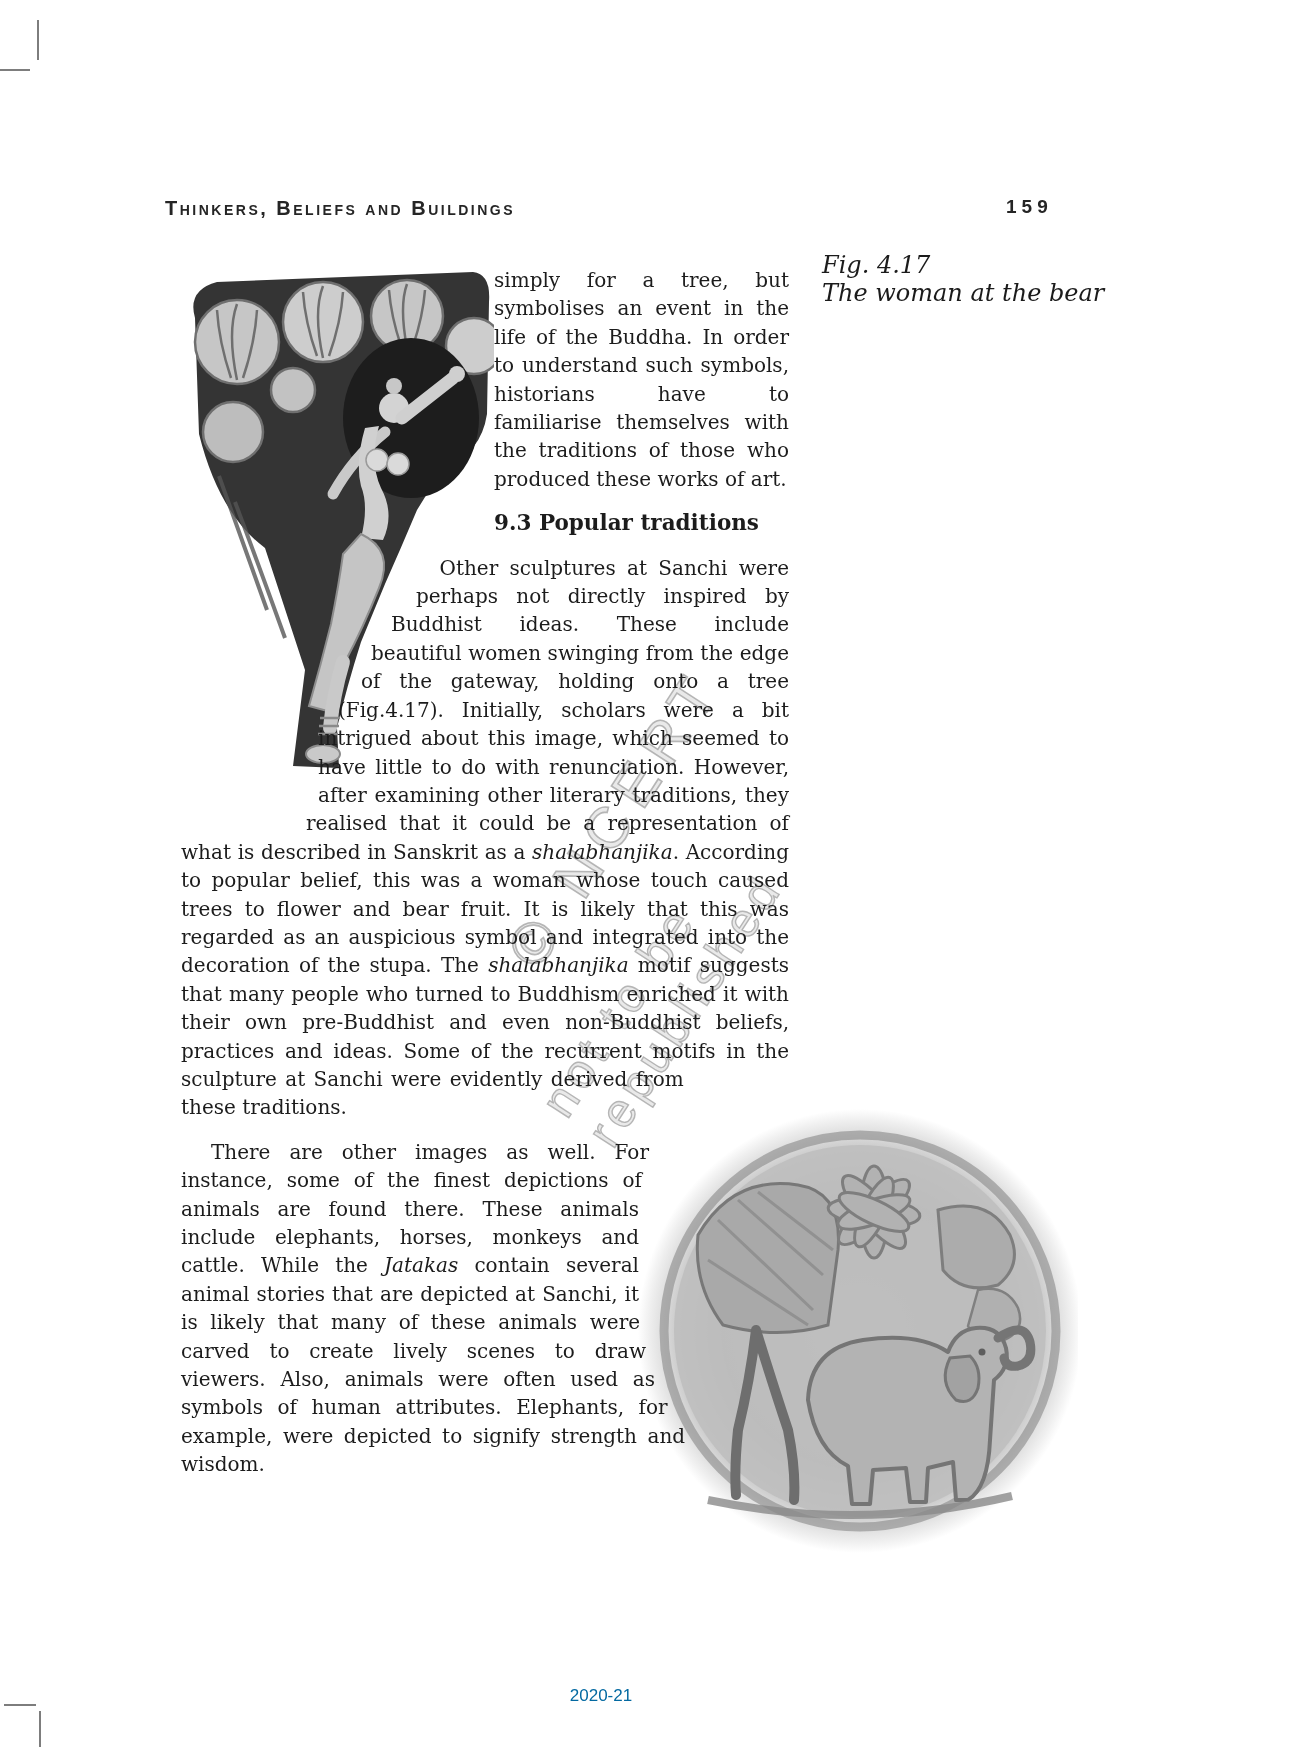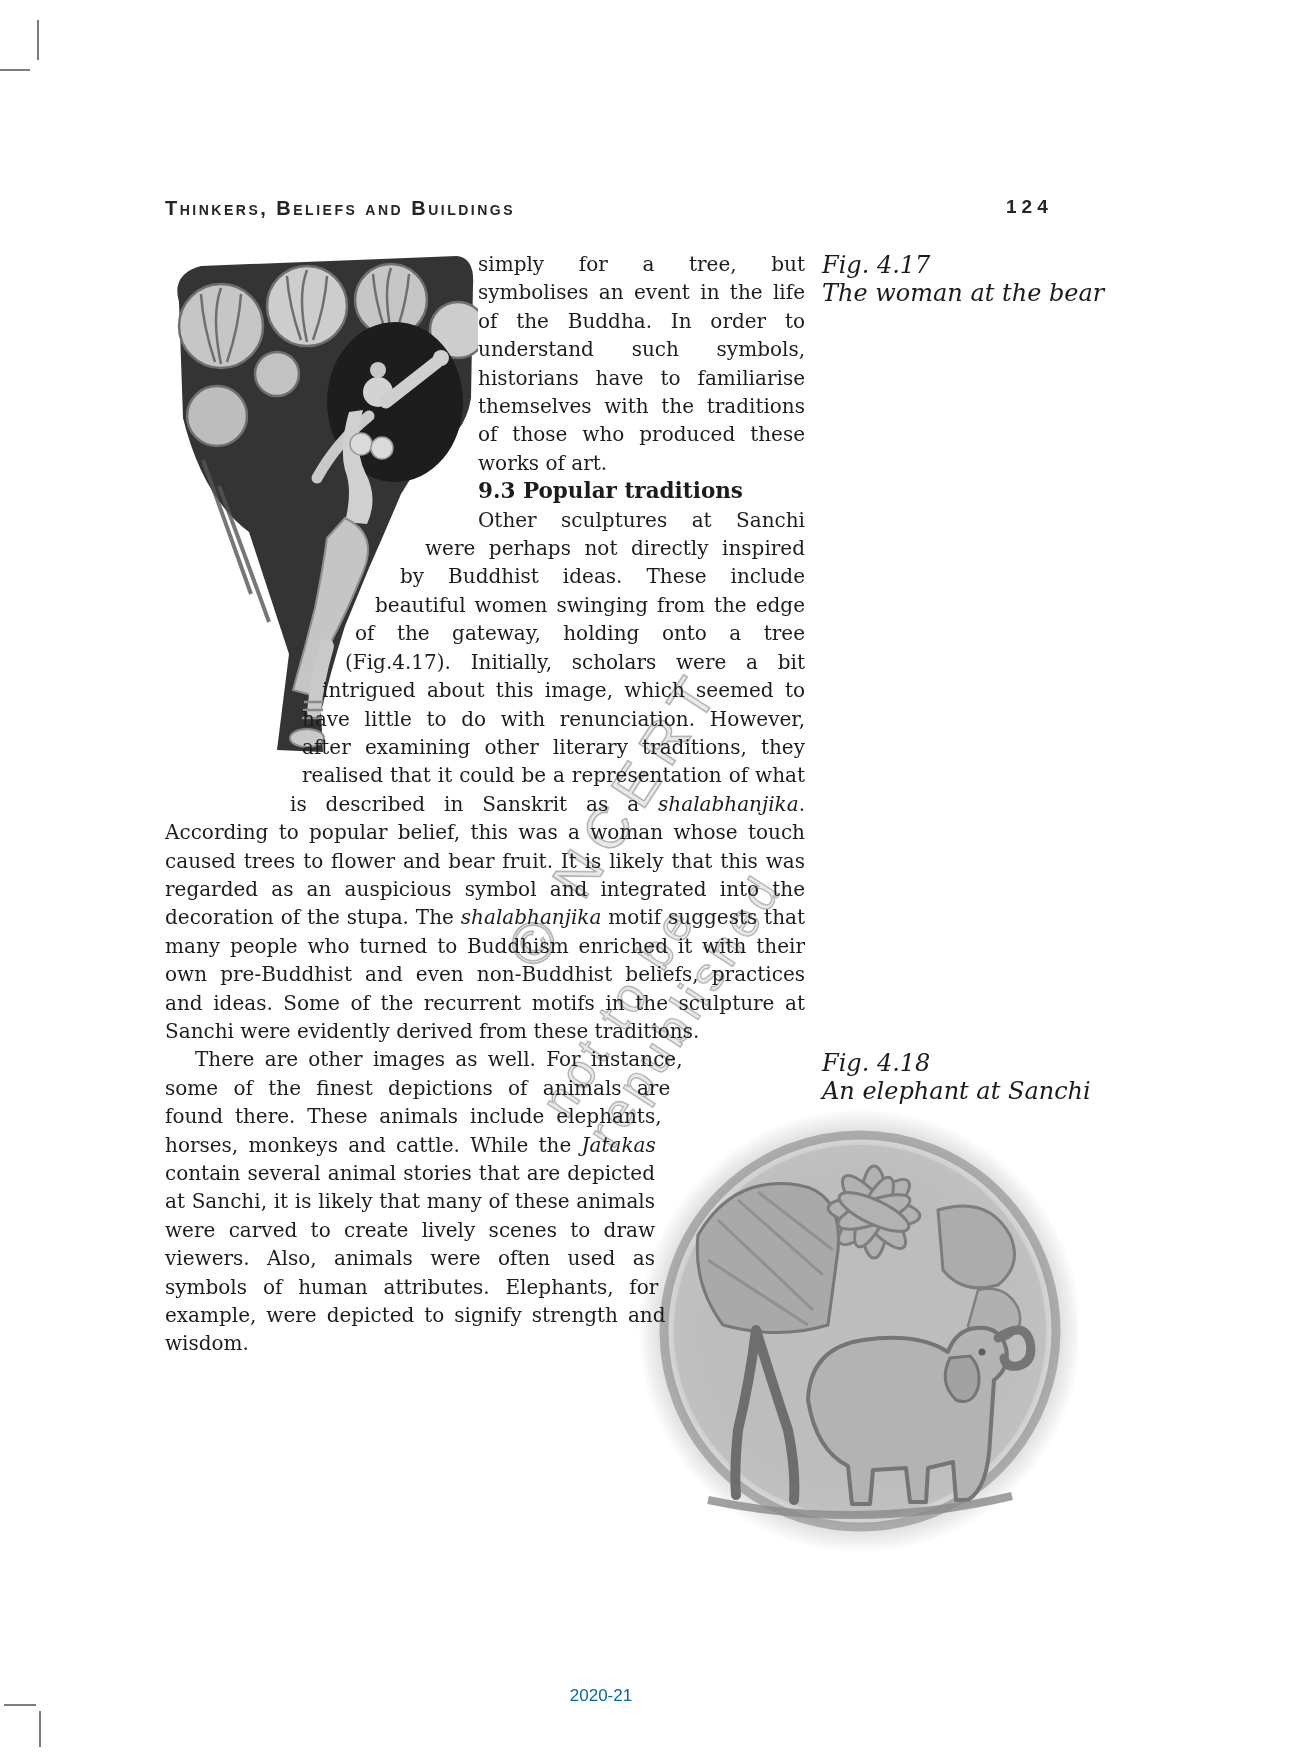--- a/index.html
+++ b/index.html
@@ -22,21 +22,21 @@
     transform:rotate(-57deg);display:flex;flex-direction:column;align-items:center;
     justify-content:center;gap:48px;z-index:0;pointer-events:none;}
   .watermark .wline1{font-family:"Liberation Sans", sans-serif;font-size:58px;
     letter-spacing:12px;color:rgba(190,190,190,0.34);-webkit-text-stroke:1.6px rgba(160,160,160,0.75);}
   .watermark .wline2{font-family:"Liberation Sans", sans-serif;font-size:48px;
     letter-spacing:6px;color:rgba(190,190,190,0.34);-webkit-text-stroke:1.4px rgba(160,160,160,0.75);}
 
   
   .textcol{position:absolute;left:165px;top:250px;width:640px;z-index:1;
     text-align:justify;font-size:20px;line-height:28.4px;}
-  .textcol p{margin:0;}
+  .textcol p{margin:16px;}
   .h2{font-size:21.5px;font-weight:700;margin:7px 0 5px 0;}
   p.pindent{text-indent:30px;}
 
   
   .float417{float:left;width:313px;height:560px;shape-margin:8px;
     shape-outside:polygon(0 0,305px 0,305px 255px,252px 255px,252px 283px,227px 283px,
       227px 315px,202px 315px,202px 345px,182px 345px,182px 373px,172px 373px,
       172px 402px,149px 402px,149px 430px,129px 430px,129px 516px,117px 516px,
       117px 544px,89px 544px,89px 560px,0 560px);}
   .float417 svg{display:block;}
@@ -66,34 +66,30 @@
   <div class="mark" style="left:37px;top:20px;width:2px;height:40px;"></div>
   <div class="mark" style="left:0;top:69px;width:30px;height:2px;"></div>
   <div class="mark" style="left:1275px;top:32px;width:2px;height:38px;"></div>
   <div class="mark" style="left:1284px;top:70px;width:28px;height:2px;"></div>
   <div class="mark" style="left:4px;top:1704px;width:32px;height:2px;"></div>
   <div class="mark" style="left:39px;top:1711px;width:2px;height:36px;"></div>
   <div class="mark" style="left:1272px;top:1711px;width:2px;height:36px;"></div>
   <div class="mark" style="left:1279px;top:1704px;width:30px;height:2px;"></div>
 
   <div class="running-head">Thinkers, Beliefs and Buildings</div>
-  <div class="page-number">124</div>
+  <div class="page-number">159</div>
 
   <div class="watermark">
     <div class="wline1">© NCERT</div>
     <div class="wline2">not to be republished</div>
   </div>
 
   <div class="caption cap417">
     <div>Fig. 4.17</div>
     <div>The woman at the bear</div>
-  </div>
-  <div class="caption cap418">
-    <div>Fig. 4.18</div>
-    <div>An elephant at Sanchi</div>
   </div>
 
   <svg class="medallion" width="440" height="462" viewBox="0 0 440 462" aria-hidden="true">
     <defs>
       <radialGradient id="stone" cx="50%" cy="50%" r="50%">
         <stop offset="0%" stop-color="#c3c3c3"></stop>
         <stop offset="62%" stop-color="#b7b7b7"></stop>
         <stop offset="84%" stop-color="#cfcfcf"></stop>
         <stop offset="95%" stop-color="#efefef"></stop>
         <stop offset="100%" stop-color="#ffffff"></stop>

